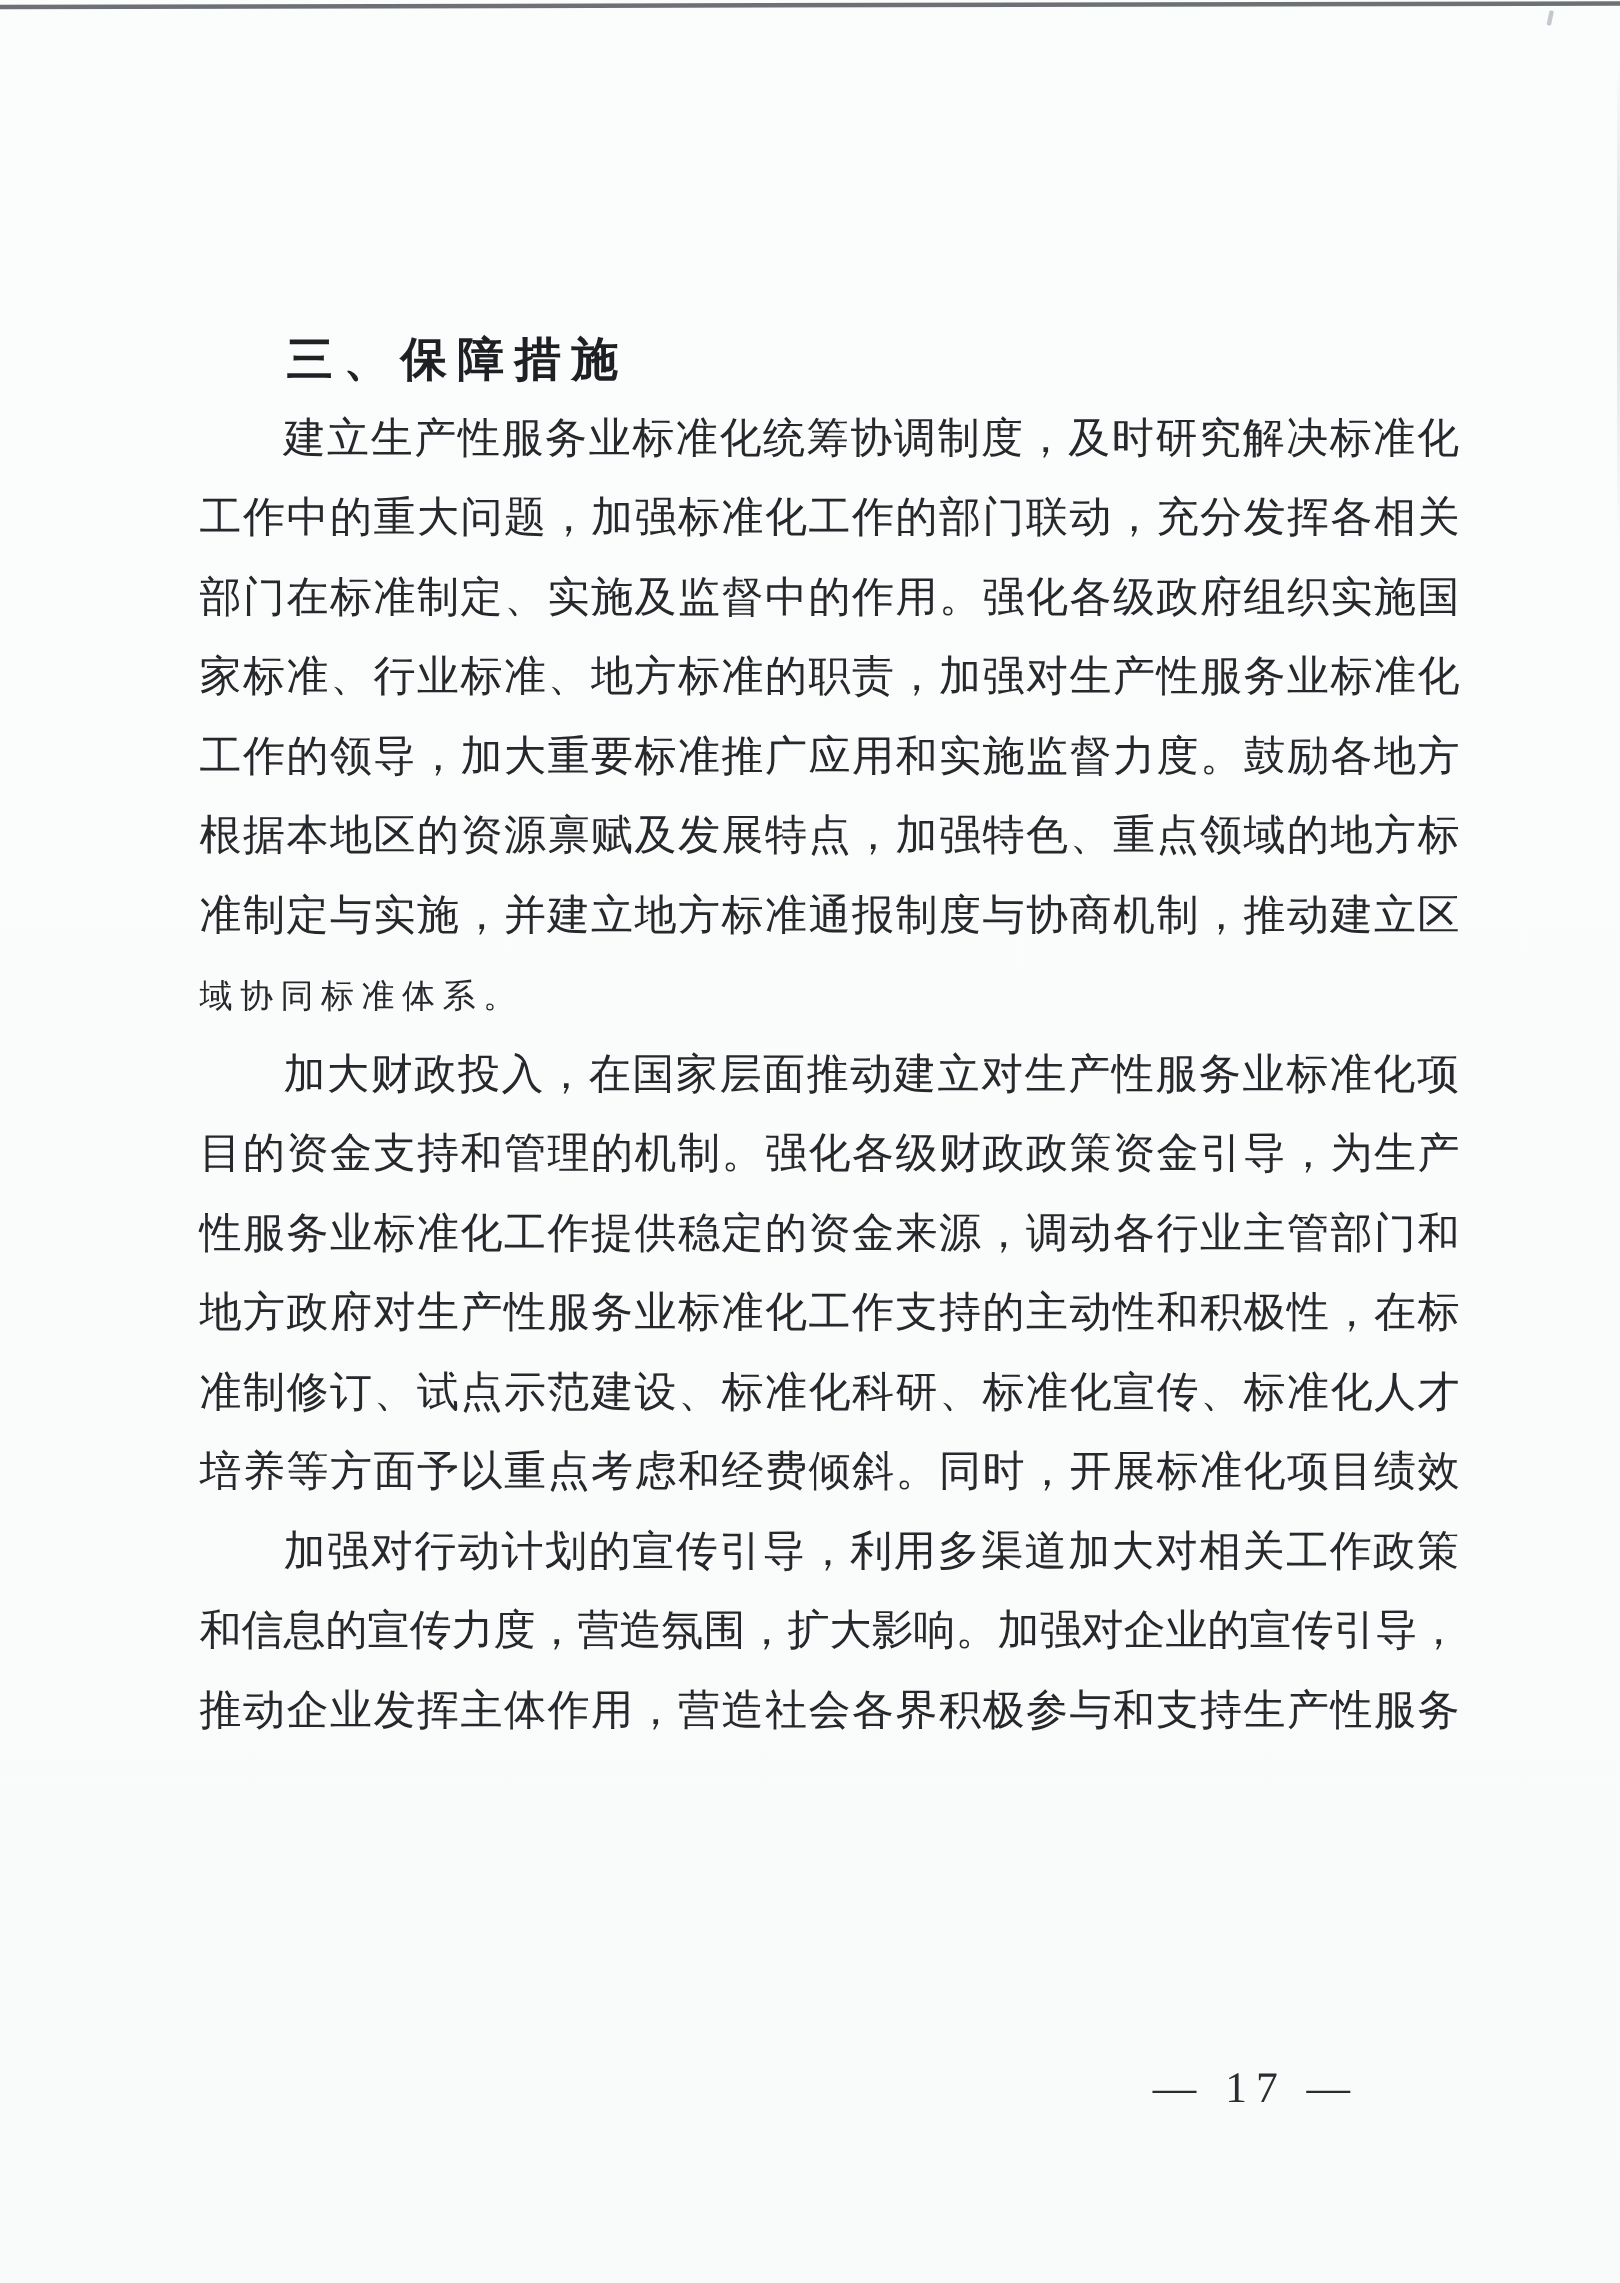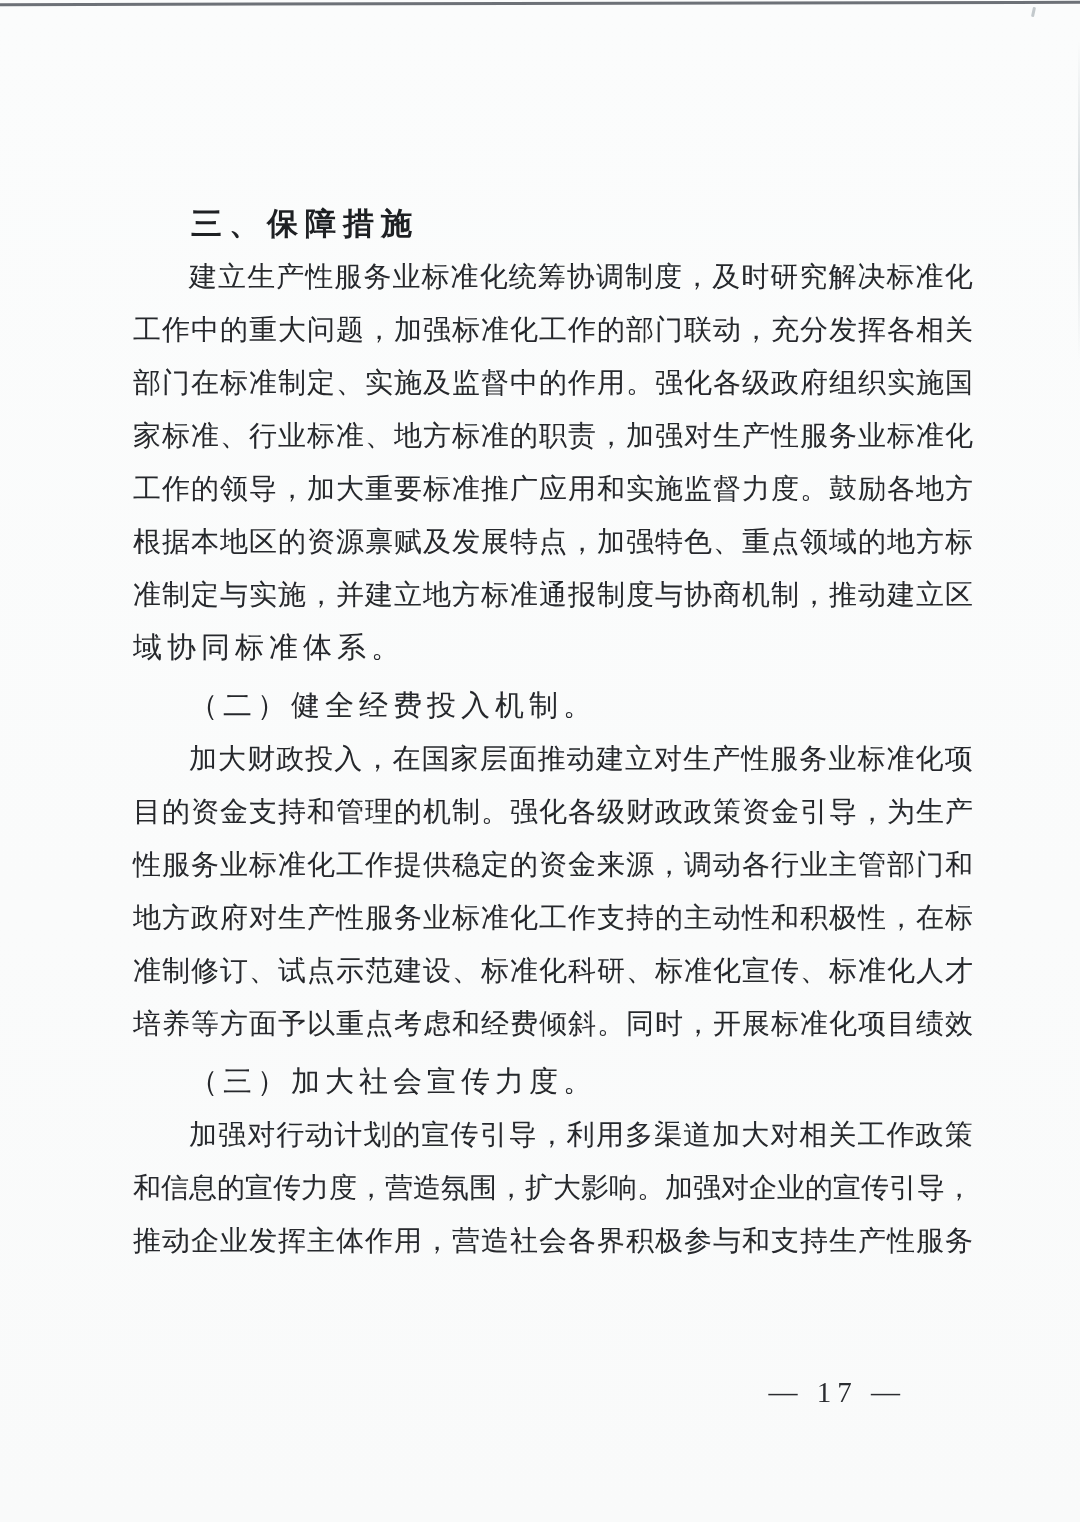--- a/index.html
+++ b/index.html
@@ -44,21 +44,21 @@
     top: 40px;
     right: 0px;
     width: 2px;
     height: 320px;
     background: linear-gradient(180deg, rgba(190,198,202,0) 0%, rgba(190,198,202,0.55) 45%, rgba(190,198,202,0) 100%);
   }
   
   .doc {
     position: absolute;
     left: 133px;
-    top: 196px;
+    top: 212px;
     width: 840px;
     font-size: 28px;
     line-height: 53px;
   }
   .heading {
     height: 54px;
     display: flex;
     align-items: center;
     padding-left: 58px;
     font-family: "Liberation Sans", "DejaVu Sans", sans-serif;
@@ -79,21 +79,21 @@
   }
   .line {
     height: 53px;
     display: flex;
     align-items: center;
     white-space: nowrap;
   }
   .line.full { justify-content: space-between; }
   .line.full span { flex: 0 0 auto; display: block; }
   .line.first { padding-left: 56px; }
-  .line.short { letter-spacing: 5px; font-size: 29px; }
+  .line.short { letter-spacing: 5px; font-size: 22px; }
   .pagenum {
     position: absolute;
     top: 1366px;
     left: 120px;
     width: 786px;
     height: 53px;
     display: flex;
     align-items: center;
     justify-content: flex-end;
     font-size: 29px;
@@ -327,21 +327,20 @@
               <span>动</span>
               <span>建</span>
               <span>立</span>
               <span>区</span>
             </div>
             <div class="line short">域协同标准体系。</div>
           </div>
   </section>
 
   <section class="section">
-    <div class="sec-title">（二）健全经费投入机制。</div>
     <div class="sec-lines">
             <div class="line full first">
               <span>加</span>
               <span>大</span>
               <span>财</span>
               <span>政</span>
               <span>投</span>
               <span>入</span>
               <span>，</span>
               <span>在</span>
@@ -517,21 +516,20 @@
               <span>化</span>
               <span>项</span>
               <span>目</span>
               <span>绩</span>
               <span>效</span>
             </div>
           </div>
   </section>
 
   <section class="section">
-    <div class="sec-title">（三）加大社会宣传力度。</div>
     <div class="sec-lines">
             <div class="line full first">
               <span>加</span>
               <span>强</span>
               <span>对</span>
               <span>行</span>
               <span>动</span>
               <span>计</span>
               <span>划</span>
               <span>的</span>

